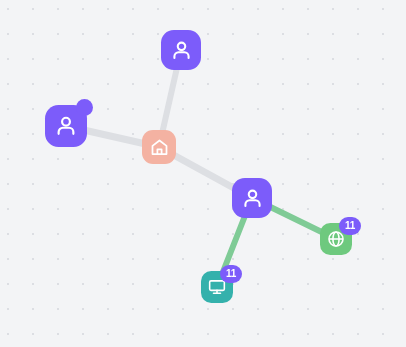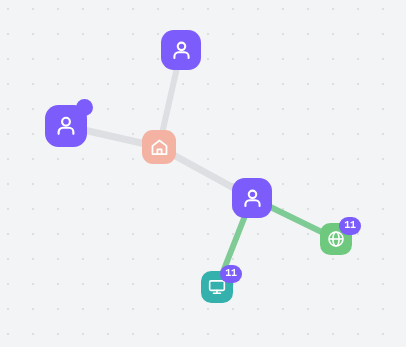--- a/index.html
+++ b/index.html
@@ -48,21 +48,21 @@
   .node svg {
     display: block;
   }
   .badge {
     position: absolute;
     display: flex;
     align-items: center;
     justify-content: center;
     border-radius: 50%;
     color: #ffffff;
-    font-family: Liberation Mono, monospace;
+    font-family: Liberation Sans, sans-serif;
     font-weight: bold;
     line-height: 1;
     letter-spacing: -0.2px;
   }
   .badge-count {
     width: 22px;
     height: 18px;
     border-radius: 9px;
     font-size: 10px;
     top: -6px;

